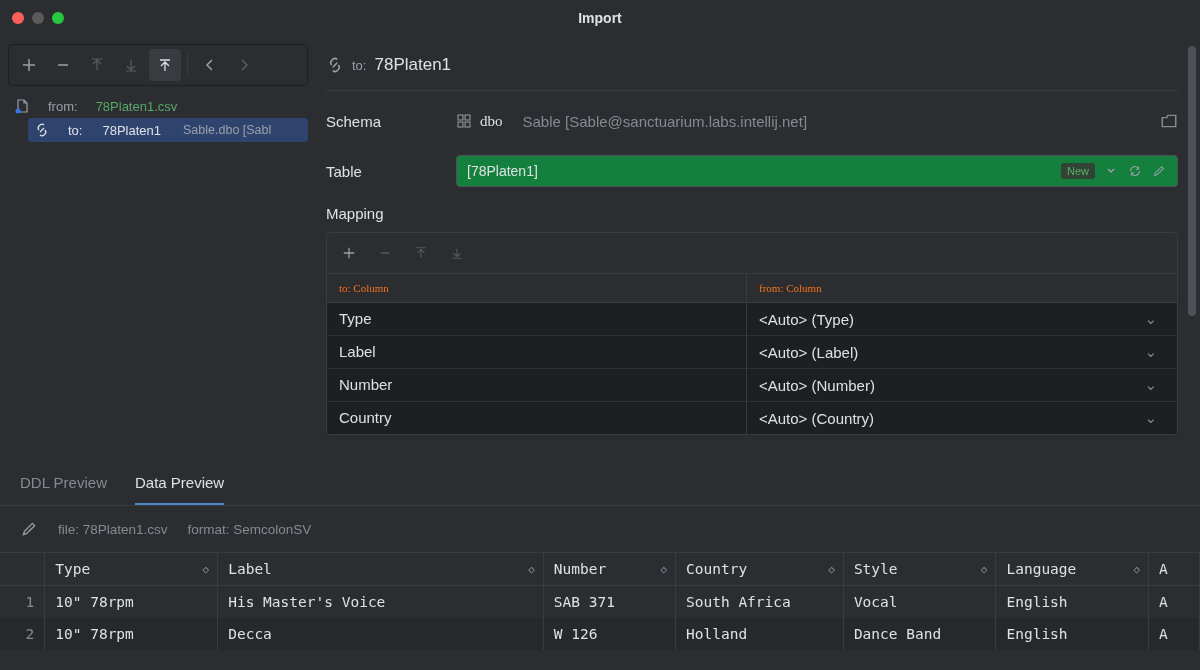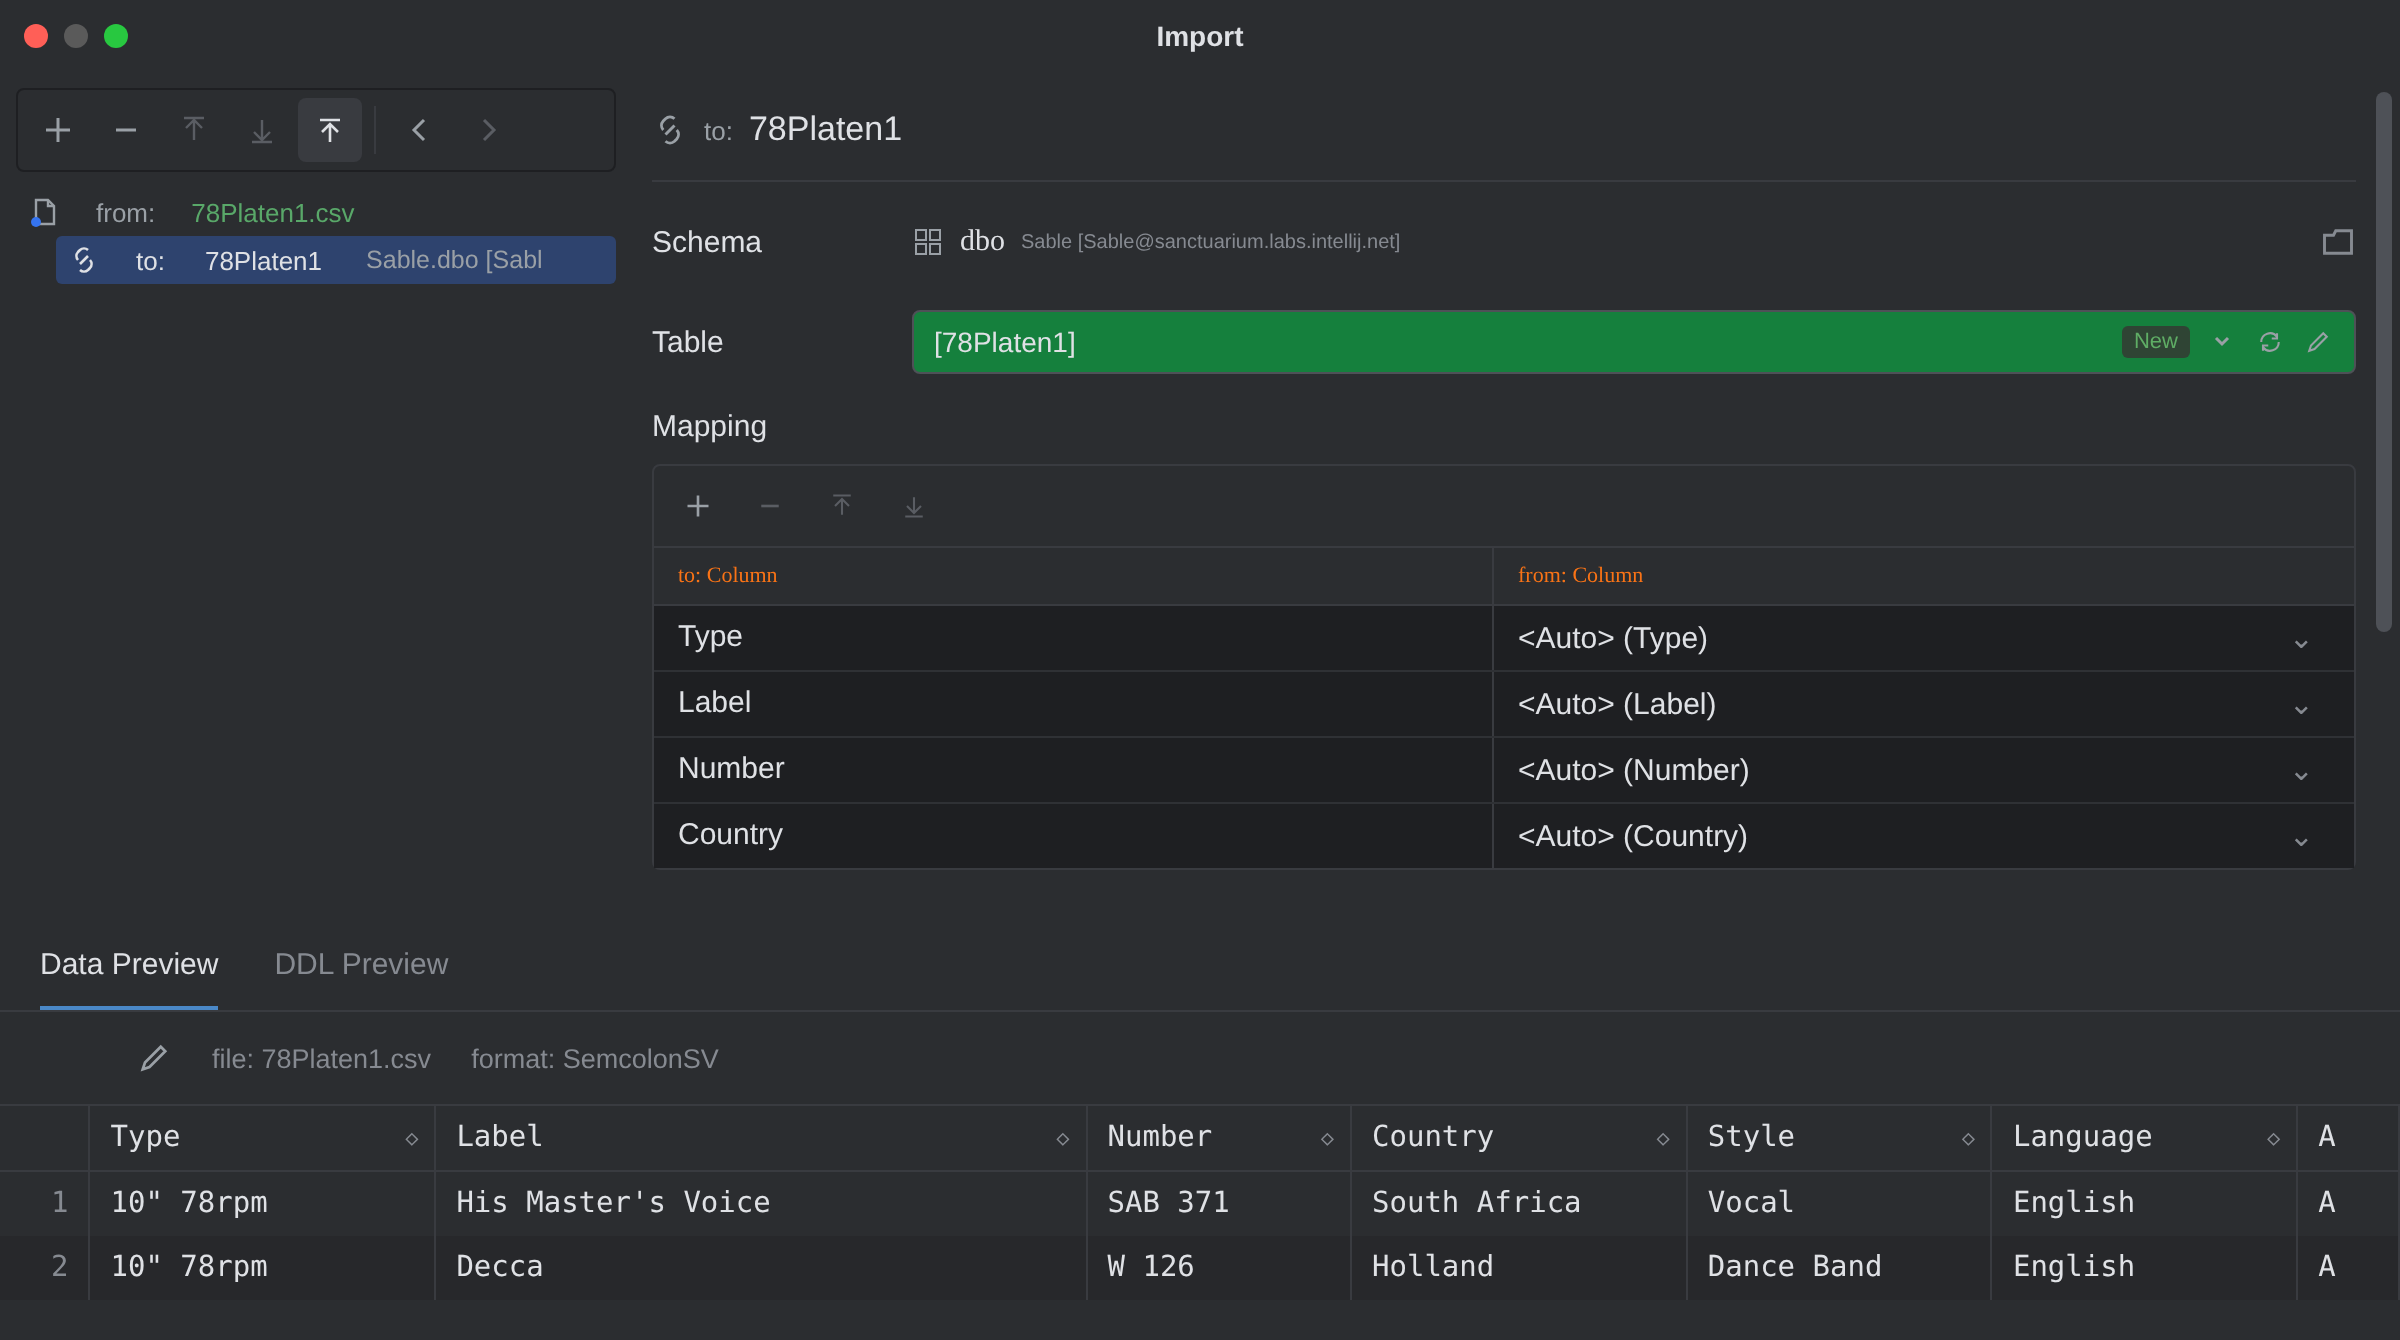--- a/index.html
+++ b/index.html
@@ -69,21 +69,21 @@
     }
     .dest-to { color: #9aa0a6; }
     .dest-name { font-size: 17px; color: #dfe1e5; font-weight: 400;}
     .hr { height: 1px; background: #393b40; margin: 6px 0 14px 0; }
     .form-row {
       display: flex; align-items: center; margin-bottom: 18px; min-height: 32px;
     }
     .form-label { width: 130px; color: #dfe1e5; font-size: 15px;}
     .schema-val { display: flex; align-items: center; gap: 8px; flex:1;}
     .schema-name { color: #dfe1e5; font-size: 15px; font-family: Liberation Serif, serif;}
-    .schema-path { color: #868a91; font-size: 10px;}
+    .schema-path { color: #868a91; font-size: 15px; margin-left: 12px;}
     .folder-icon { margin-left: auto; color: #868a91; }
     .table-input-wrap {
       flex: 1; display: flex; align-items: center;
       border: 1px solid #4e5157; border-radius: 4px;
       background: #15803d; height: 32px; padding: 0 6px 0 10px;
     }
     .table-input-text { flex: 1; color: #dfe1e5; font-size: 14px;}
     .badge-new {
       background: #2f4434; color: #5fad65; font-size: 11px;
       padding: 2px 6px; border-radius: 3px; margin-right: 4px;
@@ -123,21 +123,21 @@
       display: flex; gap: 28px; padding: 8px 20px 0 20px;
       border-bottom: 1px solid #393b40;
     }
     .tab {
       padding: 10px 0 12px 0; font-size: 15px; color: #868a91; cursor:pointer;
       border-bottom: 2px solid transparent;
     }
     .tab.active { color: #dfe1e5; border-bottom-color: #4a88c7;}
     .preview-info {
       display: flex; align-items: center; gap: 20px;
-      padding: 14px 20px; color: #868a91; font-size: 13.5px; margin-left: 48px;
+      padding: 14px 20px; color: #868a91; font-size: 13.5px;
     }
     .preview-table { width: 100%; border-collapse: collapse; font-family: ui-monospace, "SF Mono", Menlo, monospace; font-size: 14.5px;}
     .preview-table th, .preview-table td {
       text-align: left; padding: 8px 10px;
       border-right: 1px solid #393b40;
       white-space: nowrap;
     }
     .preview-table thead tr { background: #2b2d30;}
     .preview-table th {
       color: #dfe1e5; font-weight: 400;
@@ -342,22 +342,22 @@
       </div>
     </div>
 
     <div class="scroll-track">
         <div class="scroll-thumb"></div>
       </div>
   </div>
 </div>
 
 <div class="tabs">
+  <div class="tab">DDL Preview</div>
   <div class="tab active">Data Preview</div>
-  <div class="tab">DDL Preview</div>
 </div>
 
 <div class="preview-info">
   <span>
     <svg width="18" height="18" viewBox="0 0 16 16">
         <path d="M3 13l1-3 7-7 2 2-7 7-3 1z" stroke="#9aa0a6" stroke-width="1.2" fill="none"></path>
       </svg>
   </span>
   <span>file: 78Platen1.csv</span>
   <span>format: SemcolonSV</span>

